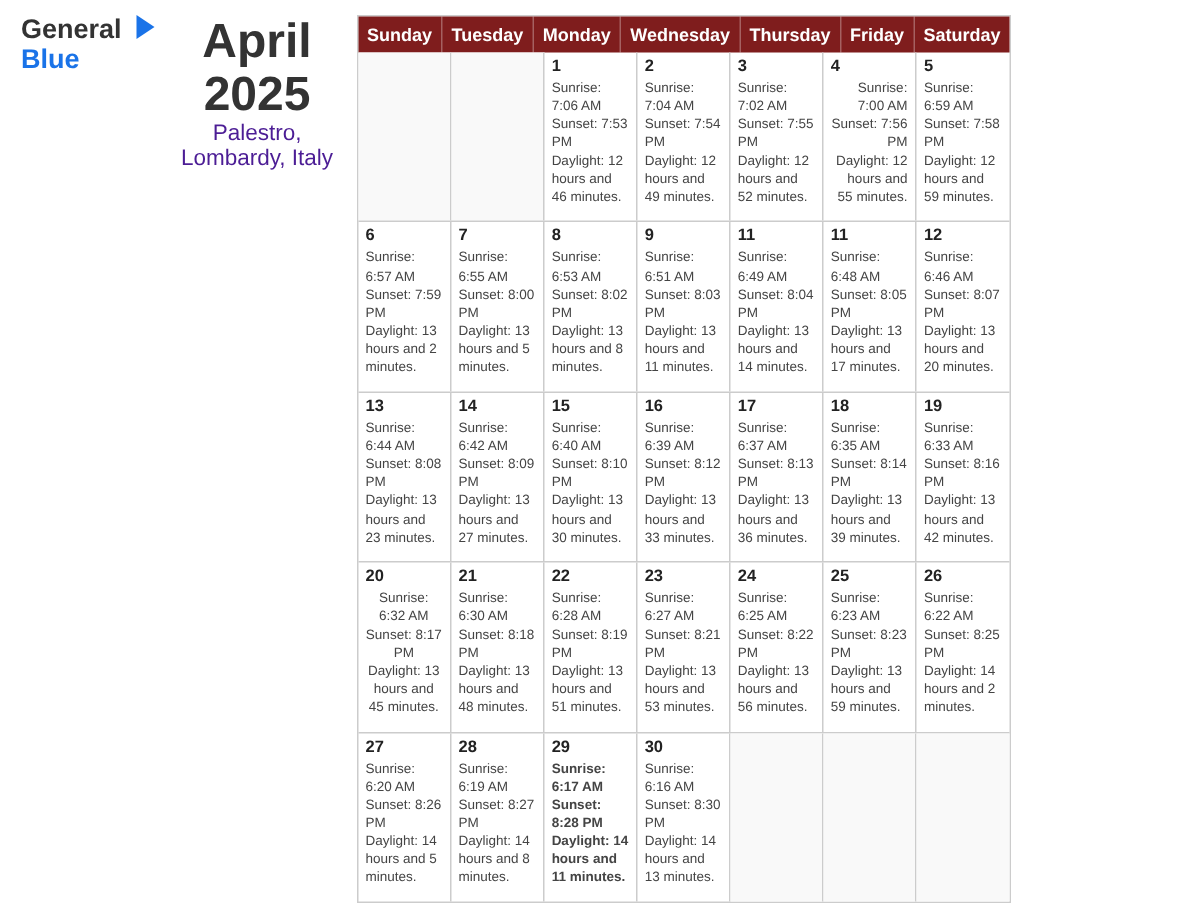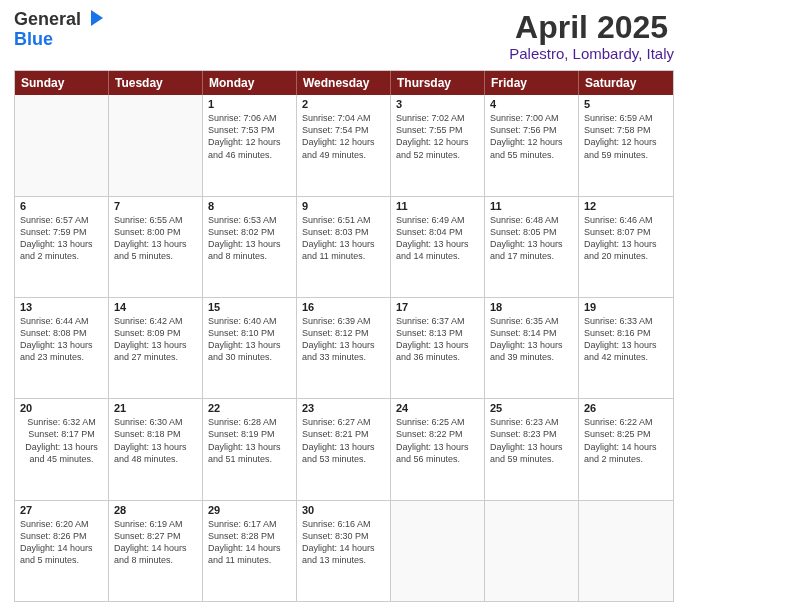--- a/index.html
+++ b/index.html
@@ -8,21 +8,21 @@
       height: 612px;
       font-family: Arial, sans-serif;
       background: #fff;
       overflow: hidden;
     }
     .page {
       width: 688px;
       height: 612px;
       padding: 10px 14px;
       display: flex;
-      flex-direction: column;
+      flex-direction: row;
     }
     .header {
       display: flex;
       justify-content: space-between;
       align-items: flex-start;
       margin-bottom: 8px;
     }
     .logo {
       display: flex;
       align-items: center;
@@ -150,21 +150,21 @@
 Daylight: 12 hours and 49 minutes.</div>
           </div>
           <div class="cal-cell">
             <div class="day-num">3</div>
             <div class="day-info" style="white-space: pre-line;">Sunrise: 7:02 AM
 Sunset: 7:55 PM
 Daylight: 12 hours and 52 minutes.</div>
           </div>
           <div class="cal-cell">
             <div class="day-num">4</div>
-            <div class="day-info" style="white-space: pre-line;">Sunrise: 7:00 AM
+            <div class="day-info" style="white-space: pre-line; text-align: right;">Sunrise: 7:00 AM
 Sunset: 7:56 PM
 Daylight: 12 hours and 55 minutes.</div>
           </div>
           <div class="cal-cell">
             <div class="day-num">5</div>
             <div class="day-info" style="white-space: pre-line;">Sunrise: 6:59 AM
 Sunset: 7:58 PM
 Daylight: 12 hours and 59 minutes.</div>
           </div>
         </div>
@@ -308,21 +308,21 @@
 Daylight: 14 hours and 5 minutes.</div>
           </div>
           <div class="cal-cell">
             <div class="day-num">28</div>
             <div class="day-info" style="white-space: pre-line;">Sunrise: 6:19 AM
 Sunset: 8:27 PM
 Daylight: 14 hours and 8 minutes.</div>
           </div>
           <div class="cal-cell">
             <div class="day-num">29</div>
-            <div class="day-info" style="white-space: pre-line;">Sunrise: 6:17 AM
+            <div class="day-info" style="white-space: pre-line; font-weight: bold;">Sunrise: 6:17 AM
 Sunset: 8:28 PM
 Daylight: 14 hours and 11 minutes.</div>
           </div>
           <div class="cal-cell">
             <div class="day-num">30</div>
             <div class="day-info" style="white-space: pre-line;">Sunrise: 6:16 AM
 Sunset: 8:30 PM
 Daylight: 14 hours and 13 minutes.</div>
           </div>
           <div class="cal-cell empty"></div>

